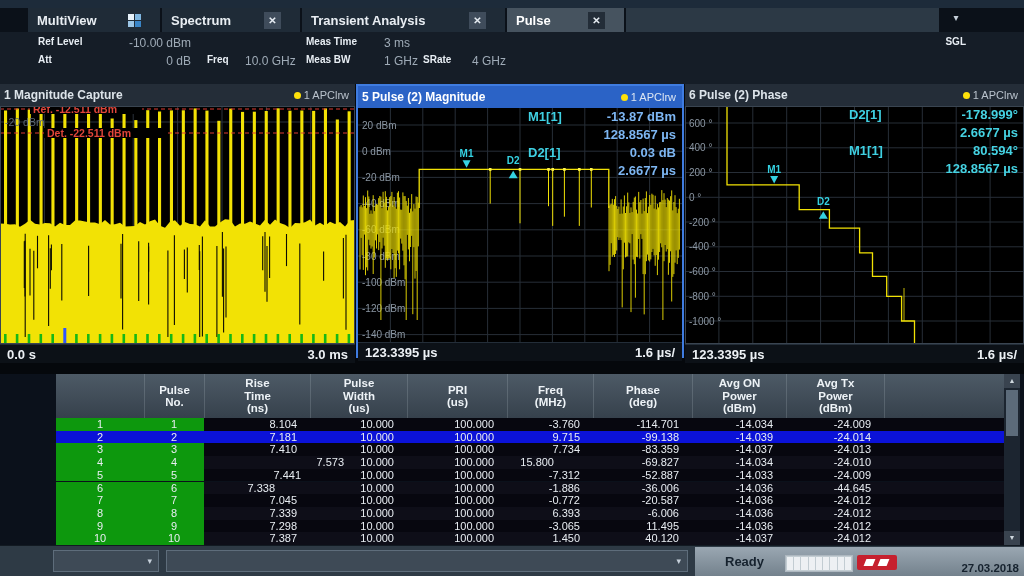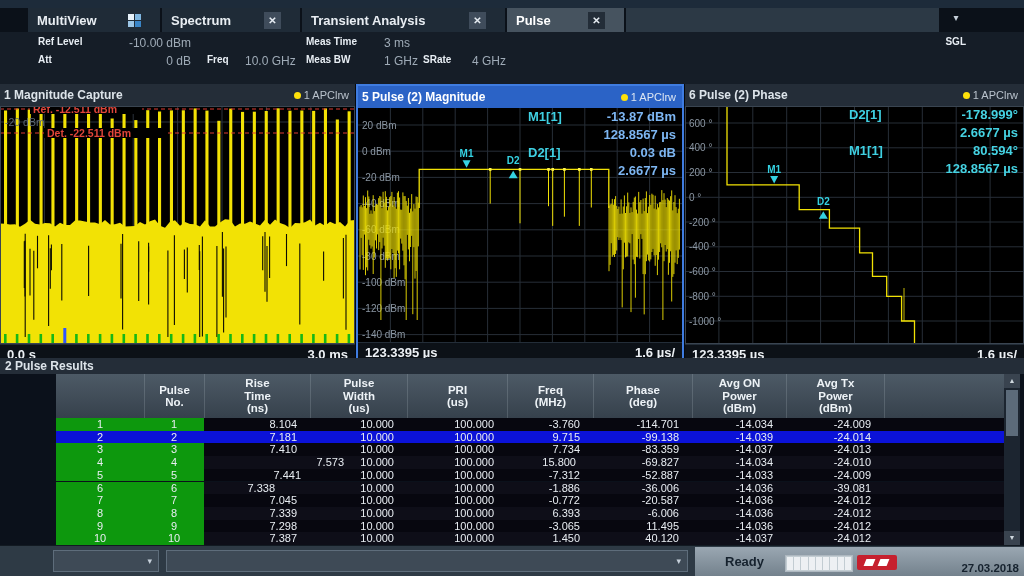--- a/index.html
+++ b/index.html
@@ -515,21 +515,20 @@
           <text x="333" y="67" fill="#45d2e2" font-size="13" font-family="Liberation Sans, sans-serif" text-anchor="end" font-weight="bold">128.8567 µs</text>
           <rect x="0.5" y="0.5" width="338" height="237" fill="none" stroke="#3a4551"></rect>
         </svg>
     </div>
     <div class="xaxis">
       <span>123.3395 µs</span>
       <span>1.6 µs/</span>
     </div>
   </div>
 
-  <div class="a tbltitle">2 Pulse Results</div>
   <div class="a tblbg"></div>
   <div class="a thead" id="thead">
       <div class="th" style="left: 88px; width: 60px;">Pulse
 No.</div>
       <div class="th" style="left: 148px; width: 106px;">Rise
 Time
 (ns)</div>
       <div class="th" style="left: 254px; width: 97px;">Pulse
 Width
 (us)</div>
@@ -580,21 +579,21 @@
         <div class="cell num" style="left: 537px; width: 86px;">-83.359</div>
         <div class="cell num" style="left: 636px; width: 81px;">-14.037</div>
         <div class="cell num" style="left: 730px; width: 85px;">-24.013</div>
       </div>
       <div class="trow" style="top: 38.1px; background: rgb(14, 14, 24);">
         <div class="cell key" style="left: 0px; width: 88px;">4</div>
         <div class="cell key" style="left: 88px; width: 60px;">4</div>
         <div class="cell num" style="left: 148px; width: 93px; margin-left: 47px;">7.573</div>
         <div class="cell num" style="left: 254px; width: 84px;">10.000</div>
         <div class="cell num" style="left: 351px; width: 87px;">100.000</div>
-        <div class="cell num" style="left: 447px; width: 73px;">15.800</div>
+        <div class="cell num" style="left: 425px; width: 73px;">15.800</div>
         <div class="cell num" style="left: 537px; width: 86px;">-69.827</div>
         <div class="cell num" style="left: 636px; width: 81px;">-14.034</div>
         <div class="cell num" style="left: 730px; width: 85px;">-24.010</div>
       </div>
       <div class="trow" style="top: 50.8px; background: rgb(7, 7, 15);">
         <div class="cell key" style="left: 0px; width: 88px;">5</div>
         <div class="cell key" style="left: 88px; width: 60px;">5</div>
         <div class="cell num" style="left: 152px; width: 93px;">7.441</div>
         <div class="cell num" style="left: 254px; width: 84px;">10.000</div>
         <div class="cell num" style="left: 351px; width: 87px;">100.000</div>
@@ -605,21 +604,21 @@
       </div>
       <div class="trow" style="top: 63.5px; background: rgb(14, 14, 24);">
         <div class="cell key" style="left: 0px; width: 88px;">6</div>
         <div class="cell key" style="left: 88px; width: 60px;">6</div>
         <div class="cell num" style="left: 148px; width: 71px;">7.338</div>
         <div class="cell num" style="left: 254px; width: 84px;">10.000</div>
         <div class="cell num" style="left: 351px; width: 87px;">100.000</div>
         <div class="cell num" style="left: 451px; width: 73px;">-1.886</div>
         <div class="cell num" style="left: 537px; width: 86px;">-36.006</div>
         <div class="cell num" style="left: 636px; width: 81px;">-14.036</div>
-        <div class="cell num" style="left: 730px; width: 85px;">-39.081</div>
+        <div class="cell num" style="left: 730px; width: 85px;">-44.645</div>
       </div>
       <div class="trow" style="top: 76.2px; background: rgb(7, 7, 15);">
         <div class="cell key" style="left: 0px; width: 88px;">7</div>
         <div class="cell key" style="left: 88px; width: 60px;">7</div>
         <div class="cell num" style="left: 148px; width: 93px;">7.045</div>
         <div class="cell num" style="left: 254px; width: 84px;">10.000</div>
         <div class="cell num" style="left: 351px; width: 87px;">100.000</div>
         <div class="cell num" style="left: 451px; width: 73px;">-0.772</div>
         <div class="cell num" style="left: 537px; width: 86px;">-20.587</div>
         <div class="cell num" style="left: 636px; width: 81px;">-14.036</div>

